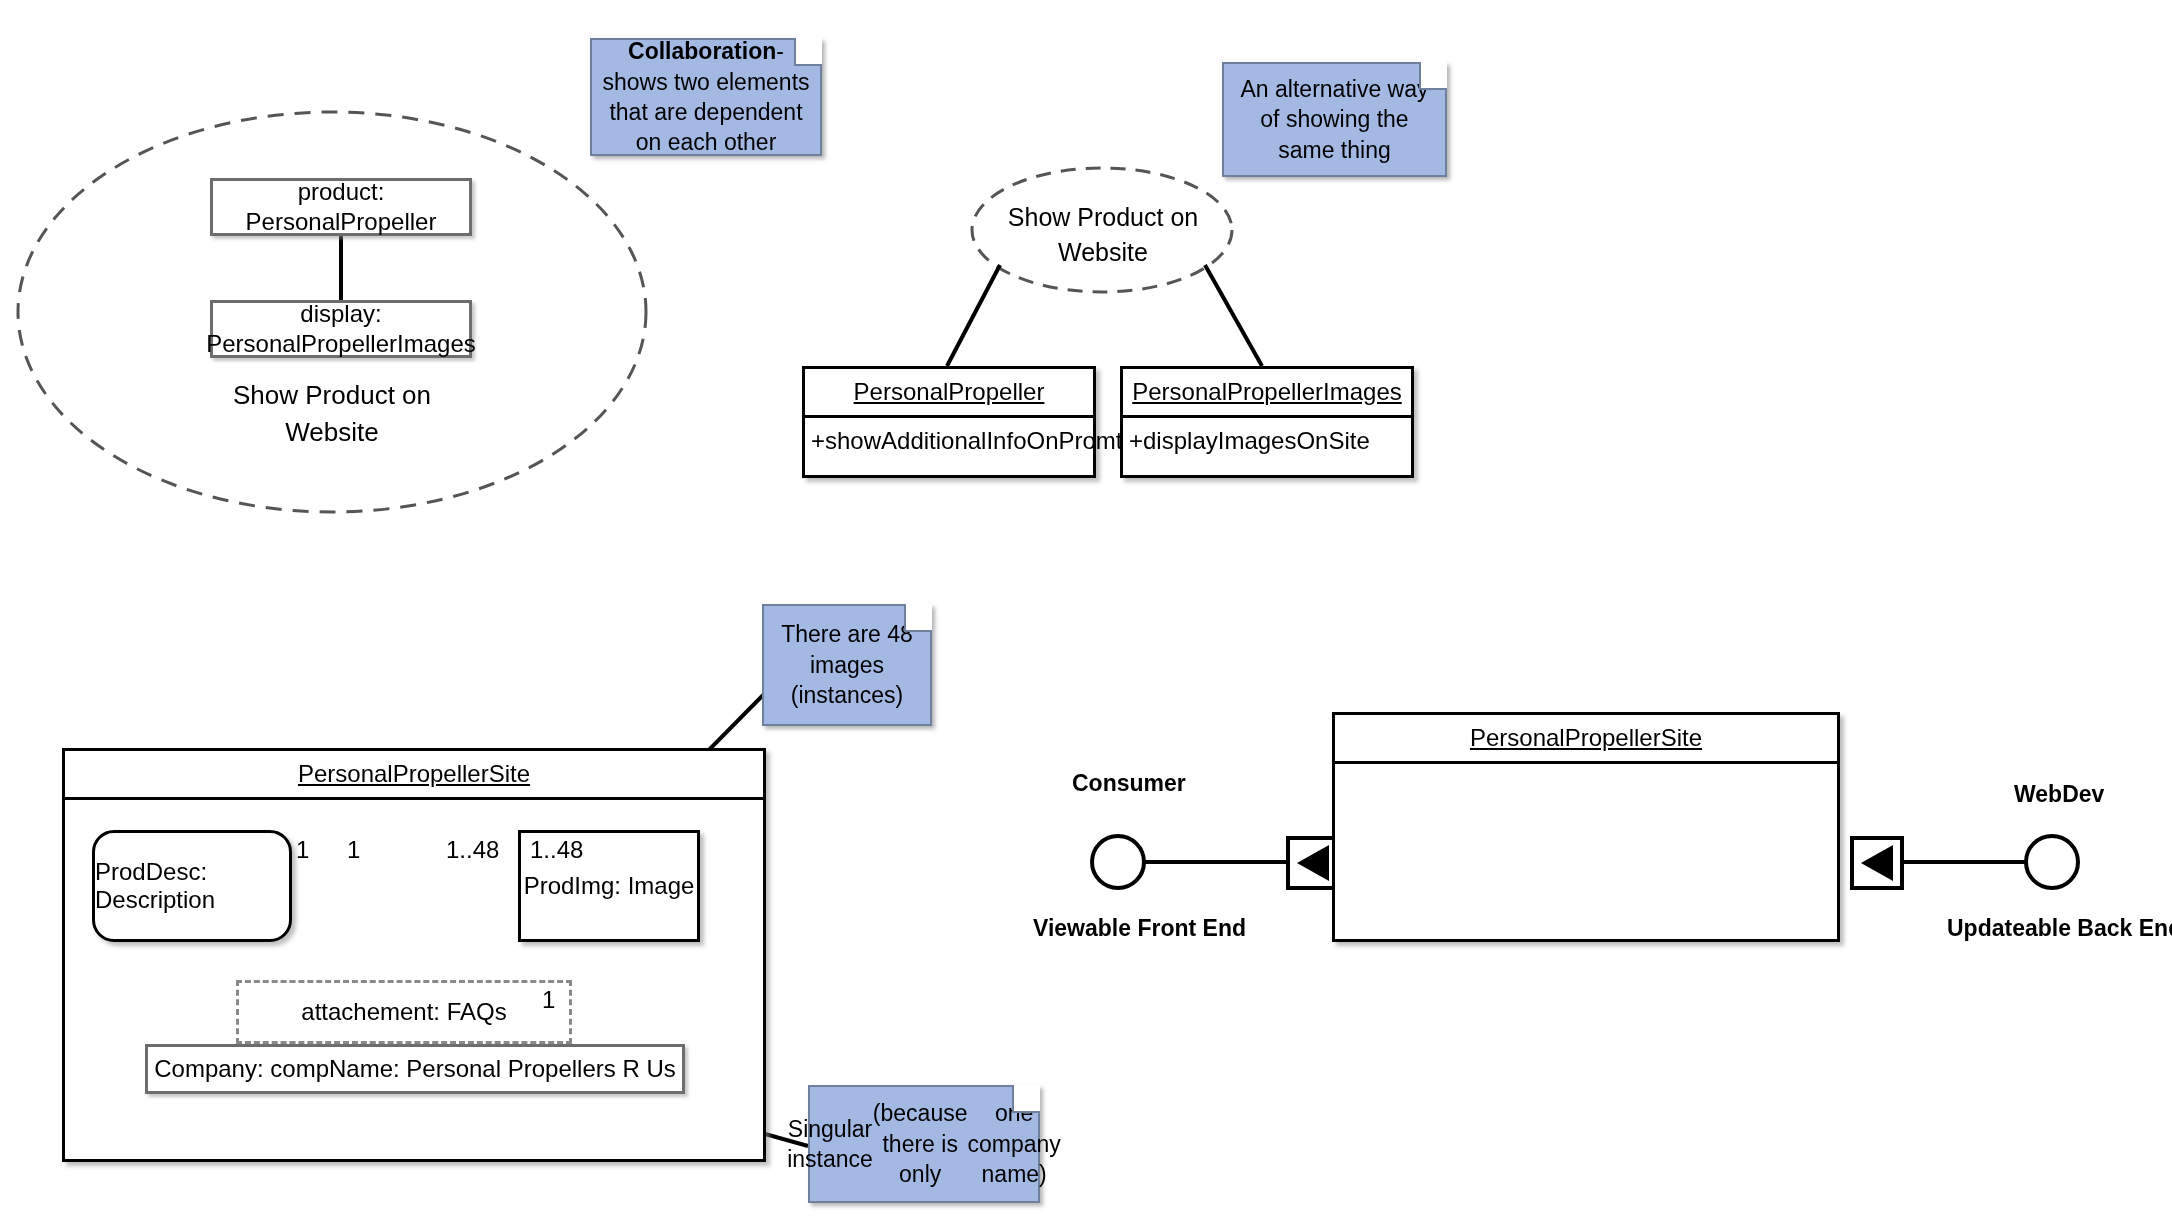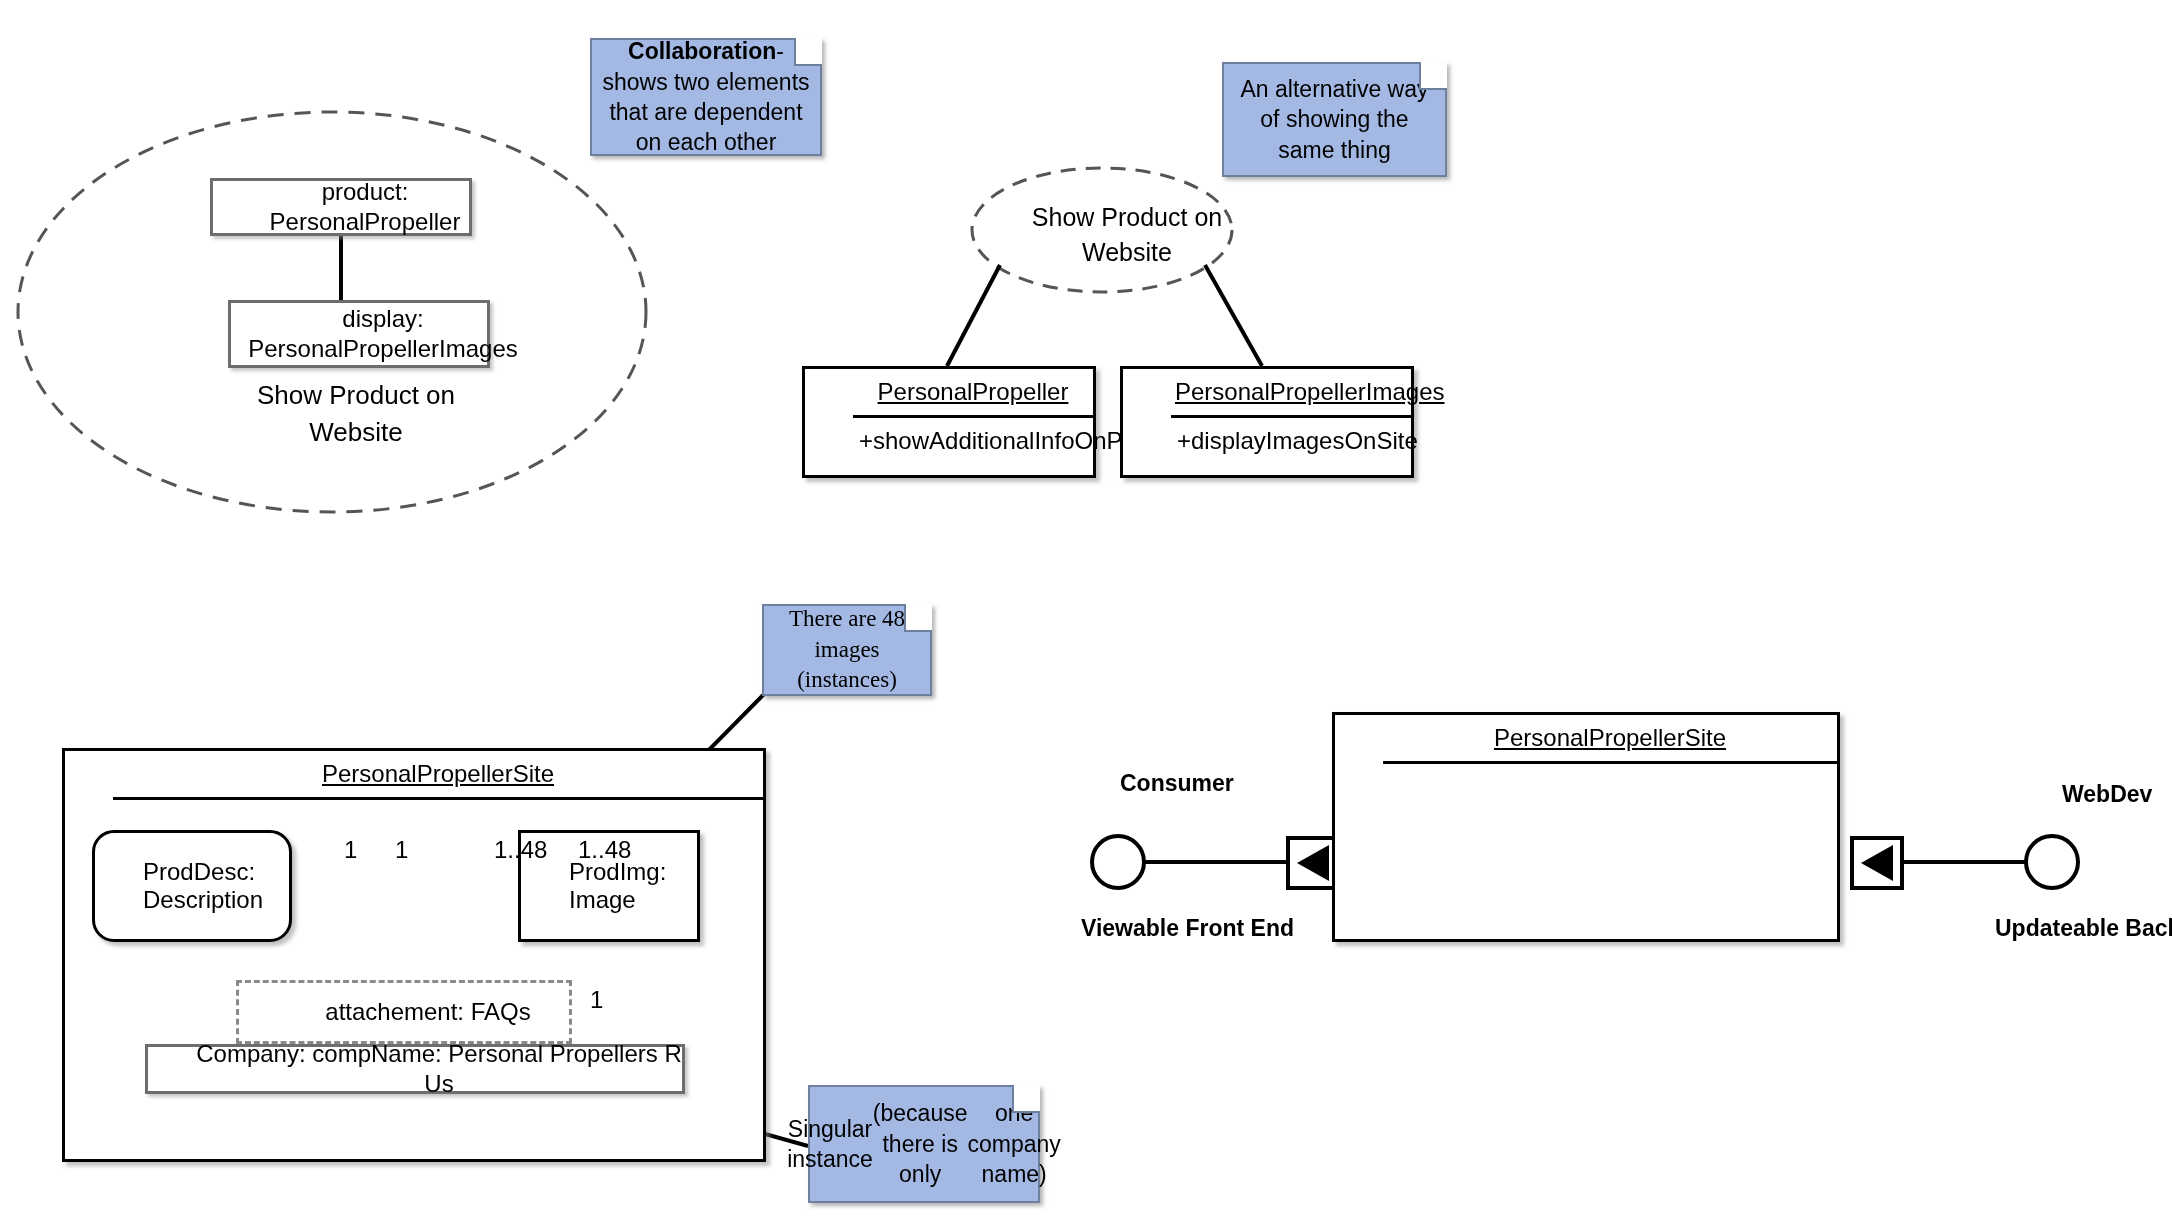--- a/index.html
+++ b/index.html
@@ -17,21 +17,21 @@
   }
 
   #canvas {
     position: absolute;
     left: 0; top: 0;
     width: 2172px;
     height: 1216px;
   }
 
   
-  .abs { position: absolute; box-sizing: border-box; padding-left: 48px; }
+  .abs { position: absolute; box-sizing: border-box; }
 
   
   .note {
     background: #a3b8e3;
     border: 2px solid #6f7f9e;
     box-shadow: 3px 3px 4px rgba(120,120,120,0.55);
     font-size: 23px;
     line-height: 1.32;
     text-align: center;
     color: #000;
@@ -142,21 +142,21 @@
     <span>
       <b>Collaboration</b><span>-shows two elements that are dependent on each other</span>
     </span>
   </div>
 
   <div class="abs gbox" style="left:210px; top:178px; width:262px; height:58px; flex-direction:column;">
     <div>product:</div>
     <div>PersonalPropeller</div>
   </div>
 
-  <div class="abs gbox" style="left:210px; top:300px; width:262px; height:68px; flex-direction:column;margin-left:18px;">
+  <div class="abs gbox" style="left:210px; top:300px; width:262px; height:58px; flex-direction:column;">
     <div>display:</div>
     <div>PersonalPropellerImages</div>
   </div>
 
   <div class="abs" style="left:152px; top:377px; width:360px; text-align:center; font-size:26px; line-height:1.42;">
     <div>Show Product on</div>
     <div>Website</div>
   </div>
 
   <div class="abs note" style="left:1222px; top:62px; width:225px; height:115px;">
@@ -174,21 +174,21 @@
     <div class="sep"></div>
     <div class="ops">+showAdditionalInfoOnPromt</div>
   </div>
 
   <div class="abs kbox" style="left:1120px; top:366px; width:294px; height:112px;">
     <div class="title">PersonalPropellerImages</div>
     <div class="sep"></div>
     <div class="ops">+displayImagesOnSite</div>
   </div>
 
-  <div class="abs note" style="left:762px; top:604px; width:170px; height:92px; flex-direction:column;font-family:Liberation Serif, serif;">
+  <div class="abs note" style="left:762px; top:604px; width:170px; height:122px; flex-direction:column;">
     <span class="folded"></span>
     <div>There are 48</div>
     <div>images</div>
     <div>(instances)</div>
   </div>
 
   <div class="abs note" style="left:808px; top:1085px; width:232px; height:118px; flex-direction:row;">
     <span class="folded"></span>
     <div>Singular instance</div>
     <div>(because there is only</div>

